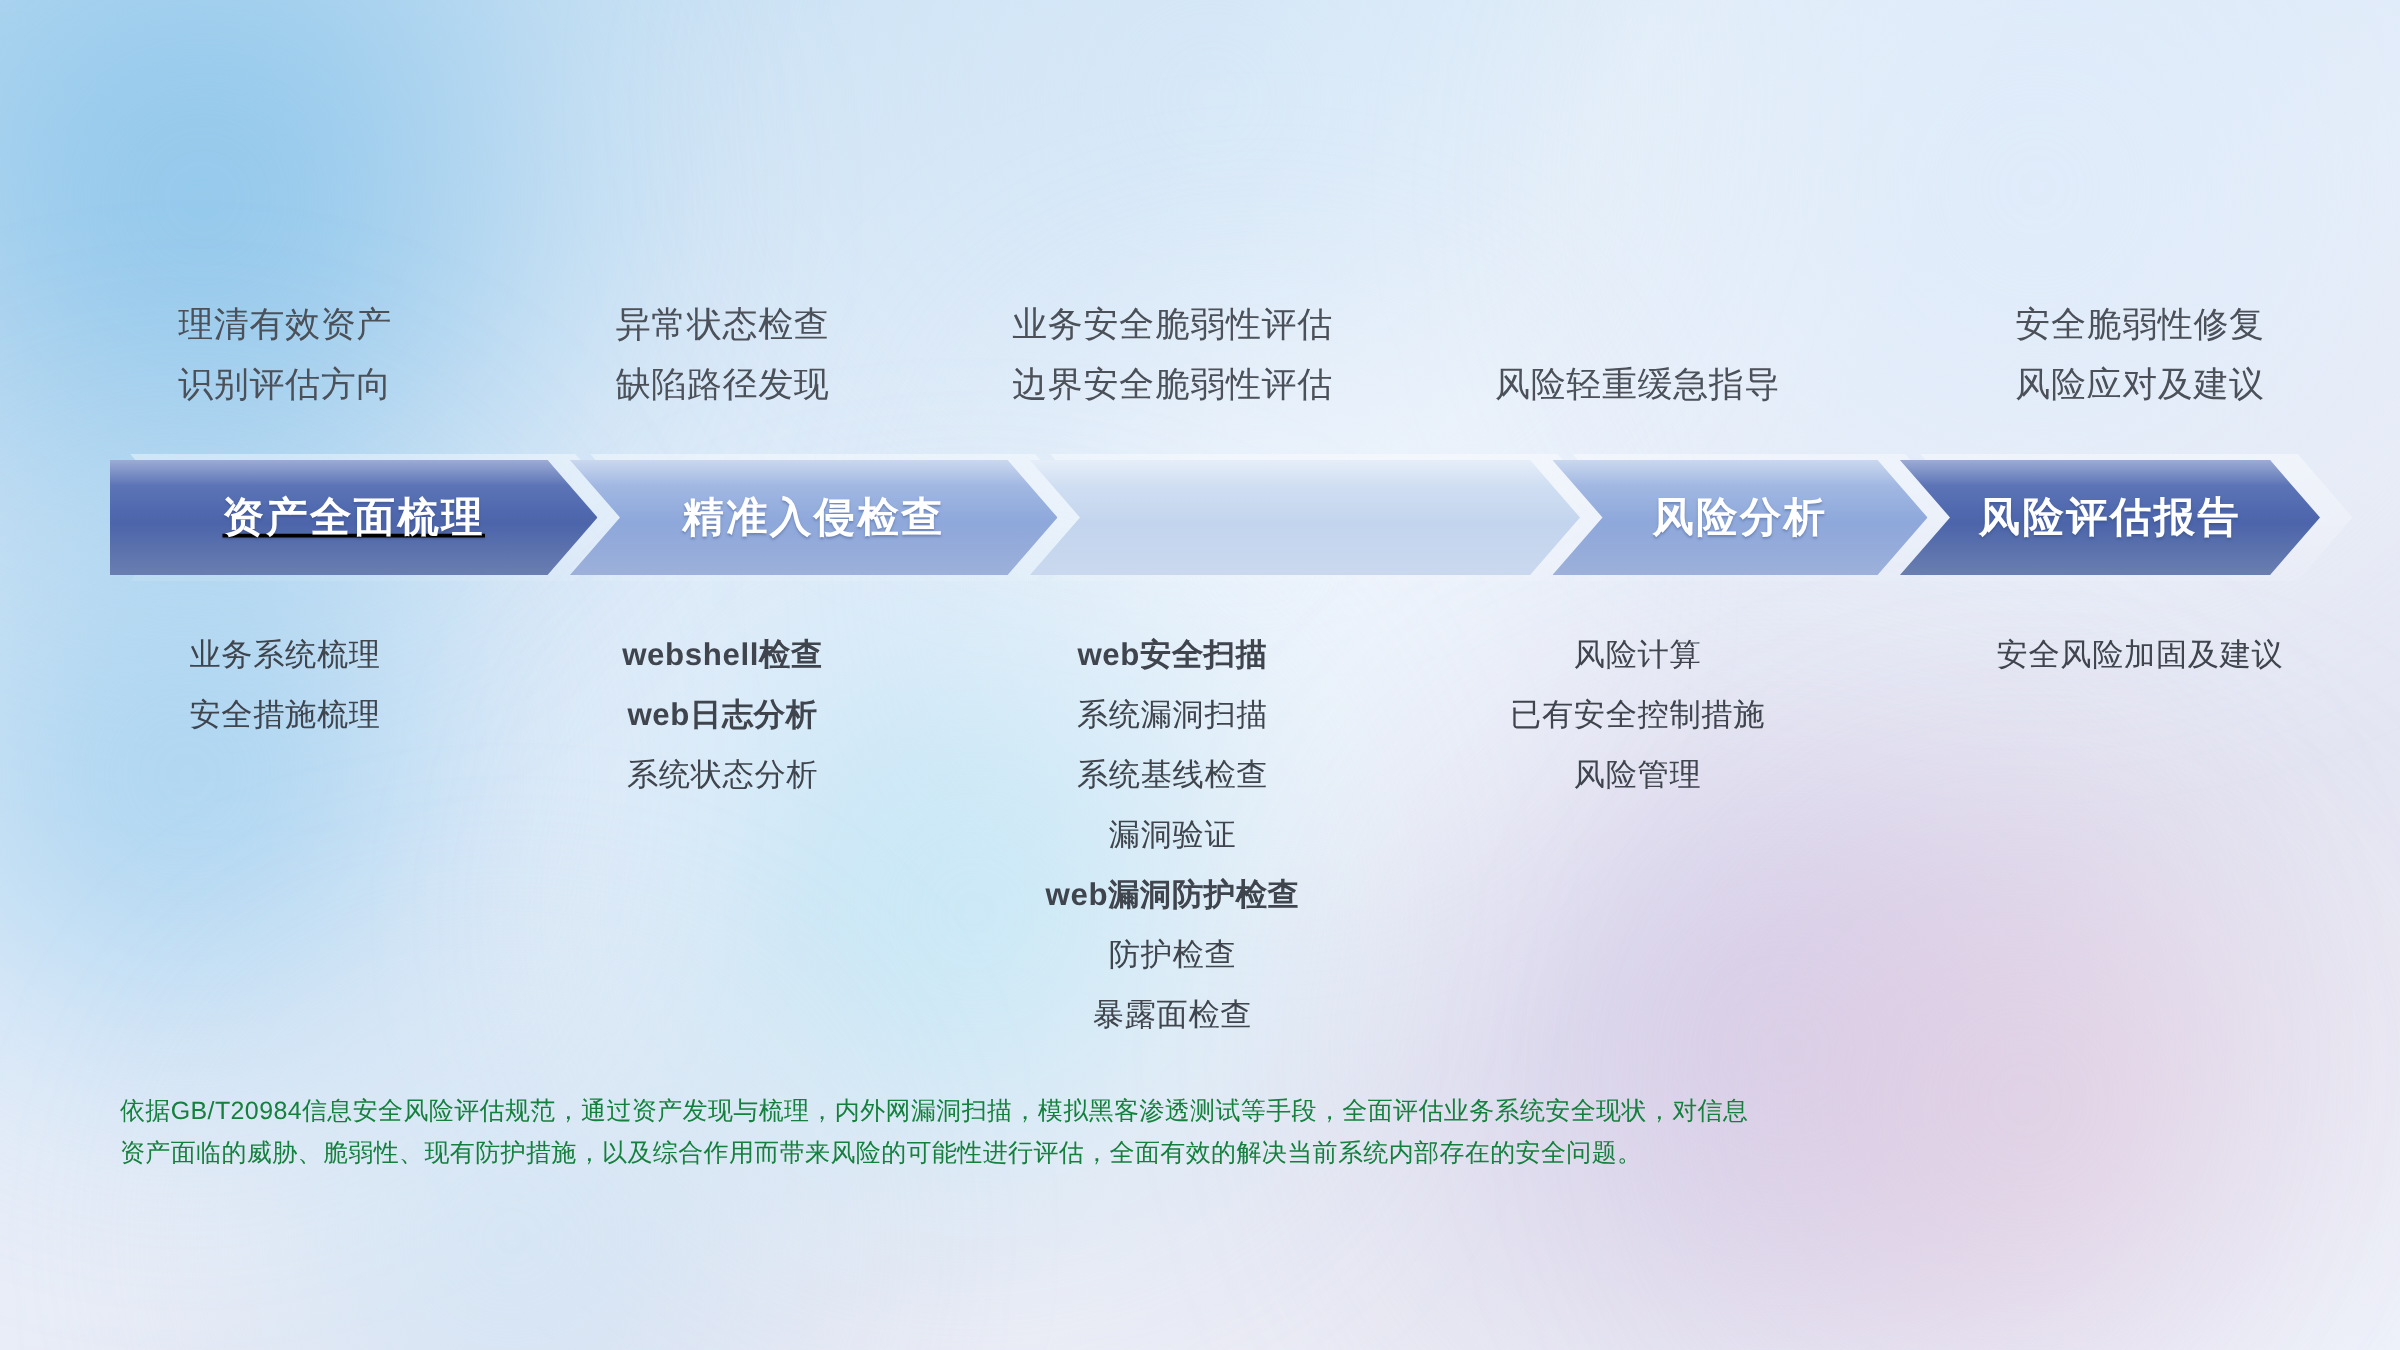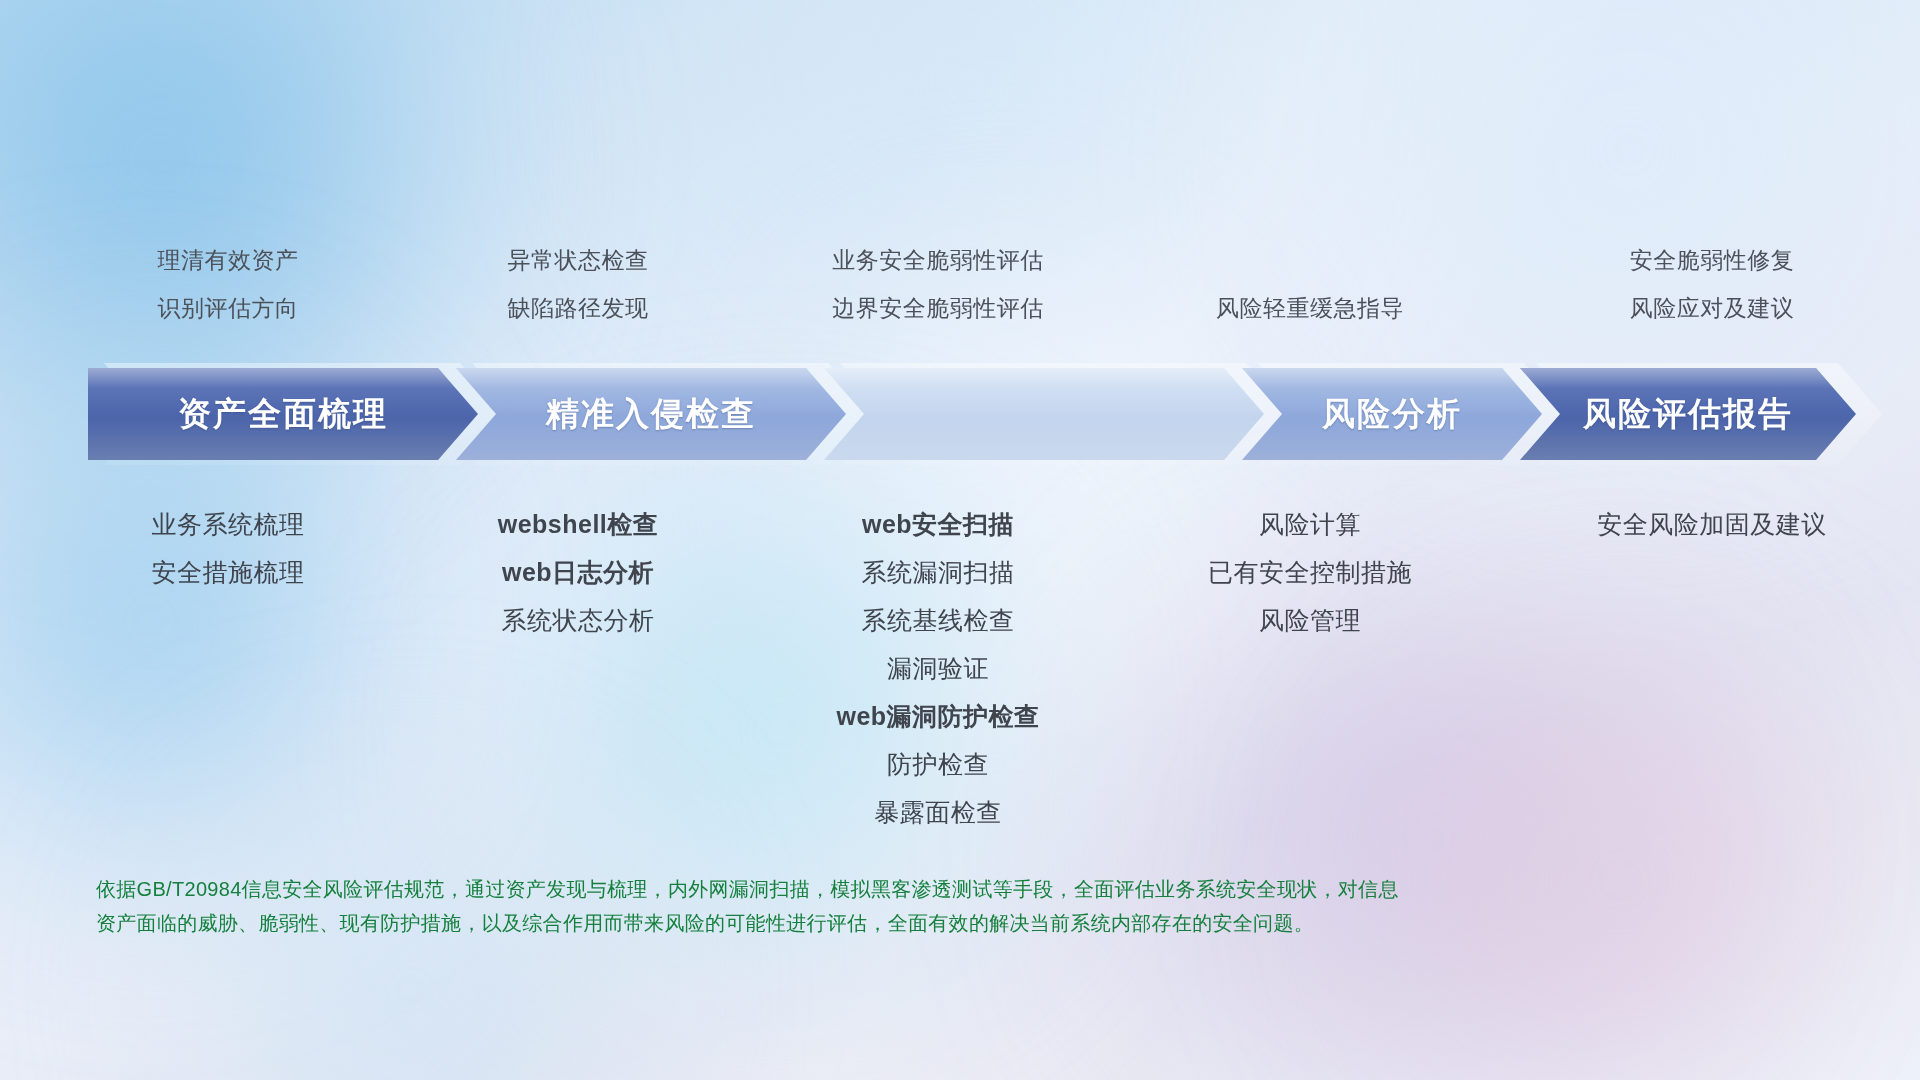--- a/index.html
+++ b/index.html
@@ -69,21 +69,21 @@
   .col {
     position: absolute;
     text-align: center;
     color: #4a4e58;
   }
 
   .top-col {
     top: 236px;
   }
   .top-col .line {
-    font-size: 23px;
+    font-size: 28px;
     line-height: 48px;
     color: #4b5059;
     white-space: nowrap;
     letter-spacing: .5px;
   }
 
   
   .banner {
     position: absolute;
     left: 88px;
@@ -194,21 +194,21 @@
           <div class="line" style="position: absolute; left: 1310px; transform: translateX(-50%); top: 0px;">风险轻重缓急指导</div>
         </div>
         <div class="col top-col" style="left: 0px; width: 1920px; top: 236px;">
           <div class="line" style="position: absolute; left: 1712px; transform: translateX(-50%); top: 0px;">安全脆弱性修复</div>
           <div class="line" style="position: absolute; left: 1712px; transform: translateX(-50%); top: 48px;">风险应对及建议</div>
         </div>
       </div>
 
     <div class="banner" id="banner">
         <div class="ghost" style="left: 16px; width: 400px;"></div>
-        <div class="arrow first" style="left: 0px; width: 390px; z-index: 10;">
+        <div class="arrow first" style="left: 0px; width: 390px; z-index: 10; text-decoration: underline;">
           <div class="shape" style="background: linear-gradient(rgb(90, 116, 184) 0%, rgb(77, 102, 173) 45%, rgb(73, 98, 159) 100%);"></div>
           <div class="edge" style="clip-path: polygon(0px 0px, calc(100% - 40px) 0px, 100% 50%, calc(100% - 40px) 100%, 0px 100%); background: linear-gradient(rgba(255, 255, 255, 0.4) 0%, rgba(255, 255, 255, 0.05) 22%, rgba(255, 255, 255, 0) 55%, rgba(255, 255, 255, 0.18) 100%);"></div>
           <span class="cap" style="color: rgb(255, 255, 255); text-shadow: rgba(40, 60, 110, 0.35) 0px 1px 2px;">资产全面梳理</span>
         </div>
         <div class="ghost" style="left: 384px; width: 400px;"></div>
         <div class="arrow notch" style="left: 368px; width: 390px; z-index: 9;">
           <div class="shape" style="background: linear-gradient(rgb(167, 189, 228) 0%, rgb(143, 169, 220) 50%, rgb(135, 159, 210) 100%);"></div>
           <div class="edge" style="clip-path: polygon(0px 0px, calc(100% - 40px) 0px, 100% 50%, calc(100% - 40px) 100%, 0px 100%, 40px 50%); background: linear-gradient(rgba(255, 255, 255, 0.4) 0%, rgba(255, 255, 255, 0.05) 22%, rgba(255, 255, 255, 0) 55%, rgba(255, 255, 255, 0.18) 100%);"></div>
           <span class="cap" style="color: rgb(255, 255, 255); text-shadow: rgba(40, 60, 110, 0.35) 0px 1px 2px;">精准入侵检查</span>
         </div>

